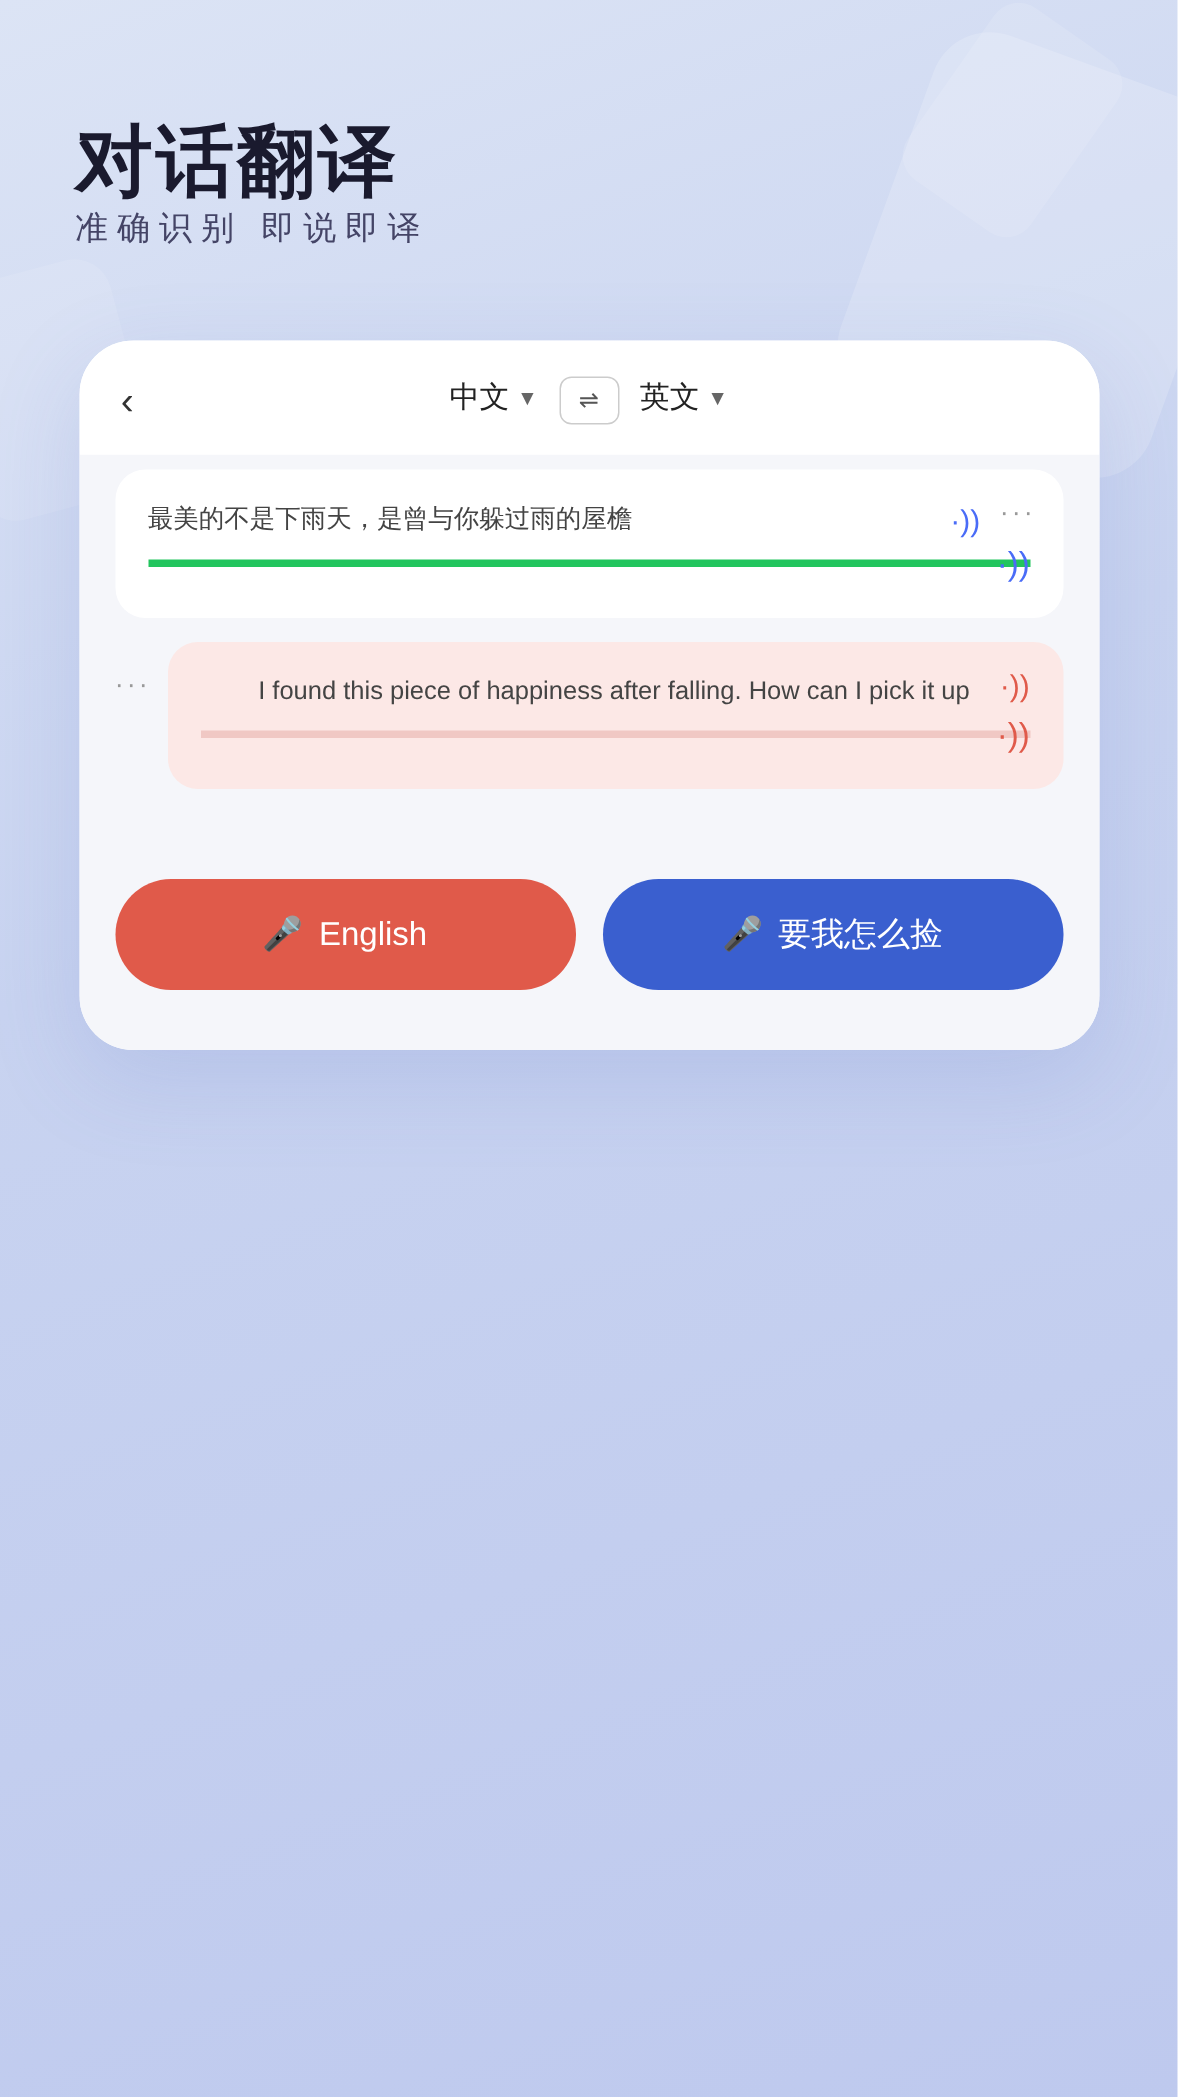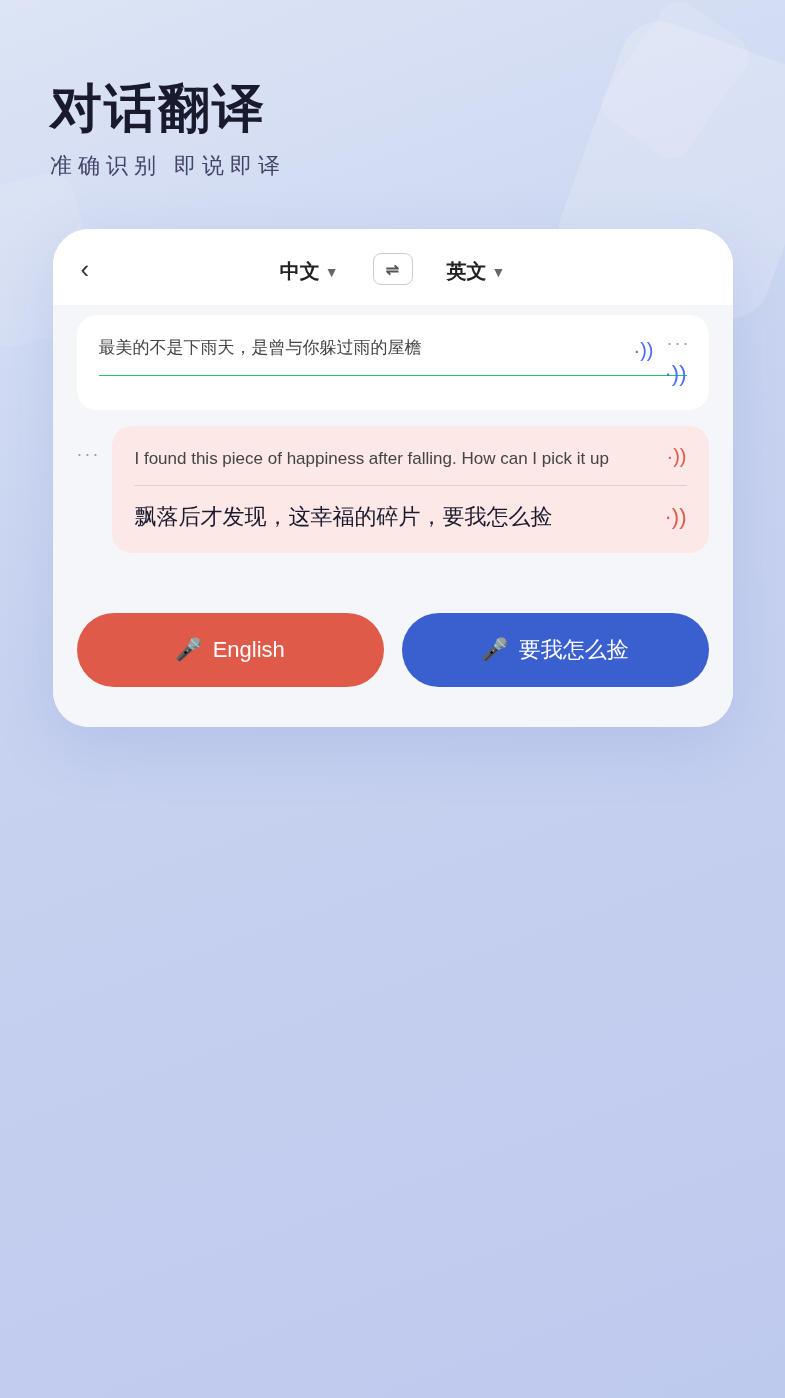--- a/index.html
+++ b/index.html
@@ -49,29 +49,28 @@
       position: relative;
       z-index: 1;
       padding: 80px 50px 0 50px;
     }
 
     .header-title {
       font-size: 52px;
       font-weight: 900;
       color: #1a1a2e;
       line-height: 1.1;
-      margin-bottom: 14px;
       letter-spacing: 2px;
     }
 
     .header-subtitle {
       font-size: 22px;
       color: #444466;
       letter-spacing: 6px;
-      margin-bottom: 48px;
+      margin-bottom: 60px;
     }
 
     
     .phone-card {
       background: #ffffff;
       border-radius: 36px;
       box-shadow: 0 20px 60px rgba(100,120,200,0.18);
       overflow: hidden;
       width: 100%;
       max-width: 680px;
@@ -91,25 +90,24 @@
     .back-btn {
       position: absolute;
       left: 28px;
       font-size: 26px;
       color: #333;
       cursor: pointer;
     }
 
     .lang-switcher {
       display: flex;
-      align-items: flex-end;
-      gap: 34px;
+      align-items: flex-start;
+      gap: 14px;
       font-size: 20px;
       color: #222;
-      font-weight: bold;
     }
 
     .lang-btn {
       display: flex;
       align-items: center;
       gap: 5px;
       font-size: 20px;
       color: #222;
       cursor: pointer;
     }
@@ -155,21 +153,21 @@
       padding: 20px 22px;
       position: relative;
     }
 
     .bubble-original {
       font-size: 17px;
       color: #444;
       line-height: 1.5;
       margin-bottom: 14px;
       padding-bottom: 14px;
-      border-bottom: 1px solid #22c55e;
+      border-bottom: 5px solid #22c55e;
     }
 
     .bubble-right .bubble-original {
       border-bottom-color: #f0c8c4;
     }
 
     .bubble-translation {
       font-size: 22px;
       color: #1a1a2e;
       line-height: 1.5;
@@ -305,26 +303,25 @@
           <span style="position:absolute; right: 55px; top: 20px; color: #4a6cf7; font-size: 20px;">·))</span>
         </div>
         <div class="bubble-translation">
           <span class="sound-icon">·))</span>
         </div>
       </div>
 
       <div class="bubble-right-wrapper">
         <span class="more-icon-left" style="position:static; font-size: 18px; color: #999; cursor: pointer; padding-top: 18px;">···</span>
         <div class="bubble-right bubble-right-content">
-          <div class="bubble-original" style="padding-right: 40px; position: relative;">
+          <div class="bubble-original" style="padding-right: 40px; position: relative; text-align: right;">
             <span>I found this piece of happiness after falling. How can I pick it up</span>
             <span style="position:absolute; right: 0; bottom: 14px; color: #e05a4a; font-size: 20px;">·))</span>
           </div>
           <div class="bubble-translation">
-            <span>飘落后才发现，这幸福的碎片，要我怎么捡</span>
             <span class="sound-icon sound-icon-red">·))</span>
           </div>
         </div>
       </div>
 
     </div>
 
     <div class="bottom-buttons">
       <button class="btn-english">
         <span class="mic-icon">🎤</span>

